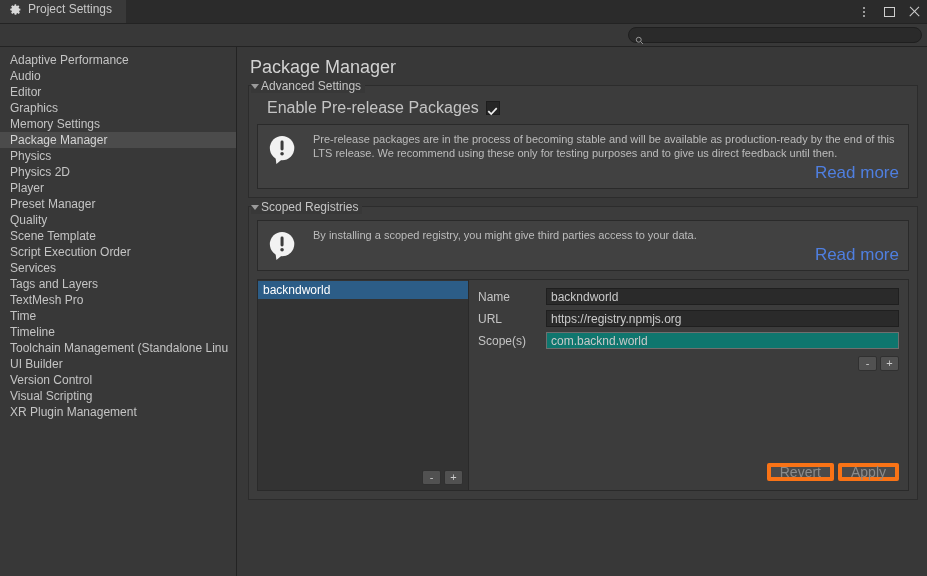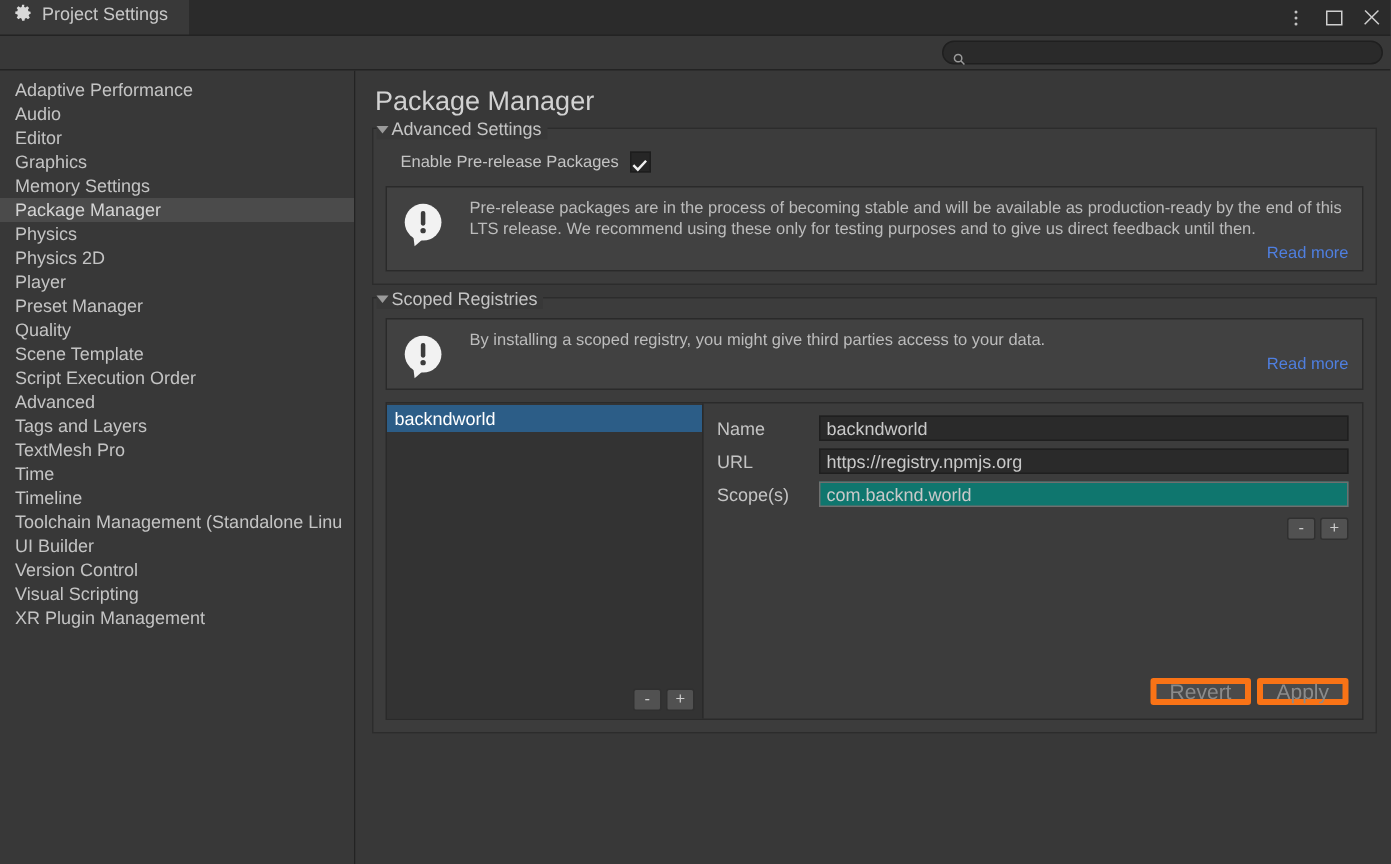--- a/index.html
+++ b/index.html
@@ -129,21 +129,21 @@
     border-top: 5px solid #9a9a9a;
     margin-top: 2px;
   }
   .section-title { font-size: 12px; color: #c4c4c4; }
   .section-inner { padding-top: 13px; }
 
   .prop-row {
     display: flex; align-items: center; gap: 7px;
     height: 18px; margin: 0 0 7px 10px;
   }
-  .prop-label { font-size: 11px; color: #c4c4c4; }
+  .prop-label { font-size: 16px; color: #c4c4c4; }
   .checkbox {
     width: 14px; height: 14px;
     background: #262626;
     border: 1px solid #1d1d1d;
     display: flex; align-items: center; justify-content: center;
   }
   .check-mark { width: 11px; height: 11px; display:block; }
 
   
   .helpbox {
@@ -153,21 +153,21 @@
     padding: 7px 9px 5px 9px;
     gap: 12px;
   }
   .help-icon { flex: 0 0 34px; display: flex; align-items: flex-start; padding-top: 2px; }
   .help-bubble { width: 32px; height: 32px; display:block; }
   .help-body { flex: 1; min-width: 0; }
   .help-text {
     font-size: 11px; color: #bcbcbc; line-height: 14px;
   }
   .read-more {
-    font-size: 11px; color: #4f7fe0; text-align: right;
+    font-size: 17px; color: #4f7fe0; text-align: right;
     margin-top: 3px; cursor: pointer;
   }
 
   
   .registry-wrap {
     display: flex;
     margin-top: 8px;
     border: 1px solid #2a2a2a;
     background: #3c3c3c;
     height: 212px;
@@ -295,21 +295,21 @@
         <div class="side-item">Graphics</div>
         <div class="side-item">Memory Settings</div>
         <div class="side-item selected">Package Manager</div>
         <div class="side-item">Physics</div>
         <div class="side-item">Physics 2D</div>
         <div class="side-item">Player</div>
         <div class="side-item">Preset Manager</div>
         <div class="side-item">Quality</div>
         <div class="side-item">Scene Template</div>
         <div class="side-item">Script Execution Order</div>
-        <div class="side-item">Advanced</div>
+        <div class="side-item">Services</div>
         <div class="side-item">Tags and Layers</div>
         <div class="side-item">TextMesh Pro</div>
         <div class="side-item">Time</div>
         <div class="side-item">Timeline</div>
         <div class="side-item">Toolchain Management (Standalone Linu</div>
         <div class="side-item">UI Builder</div>
         <div class="side-item">Version Control</div>
         <div class="side-item">Visual Scripting</div>
         <div class="side-item">XR Plugin Management</div>
       </div>

